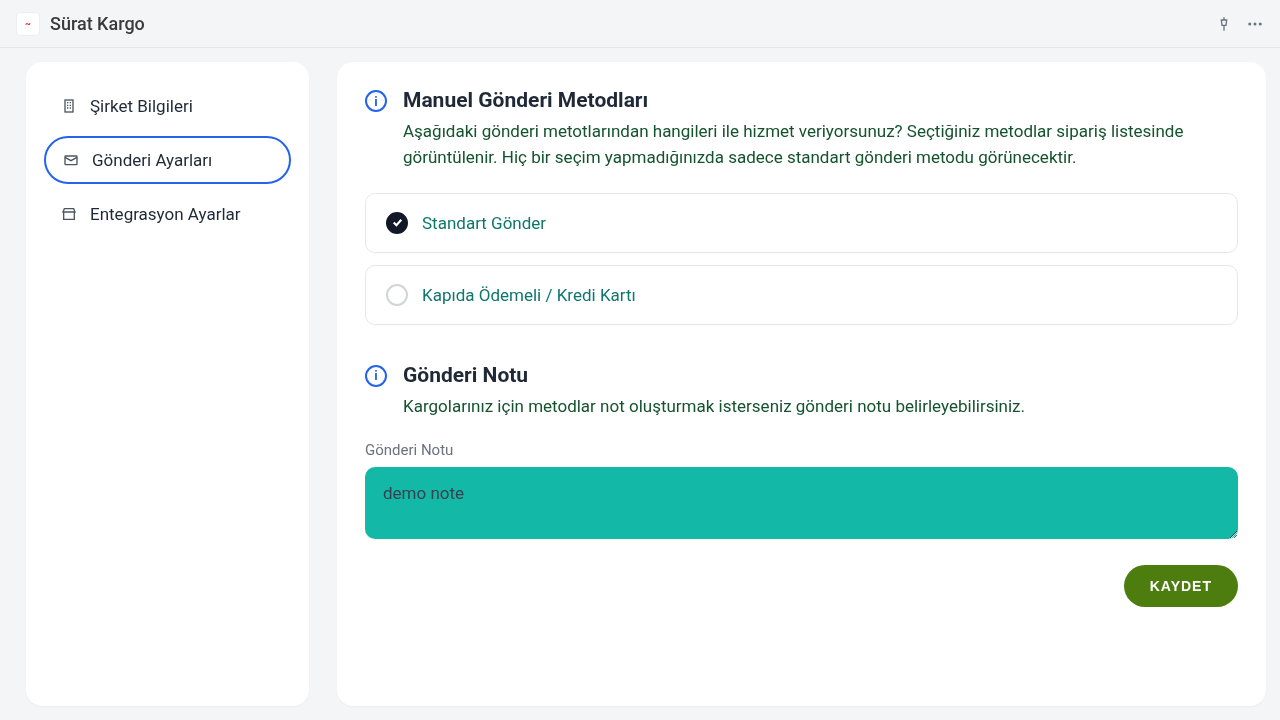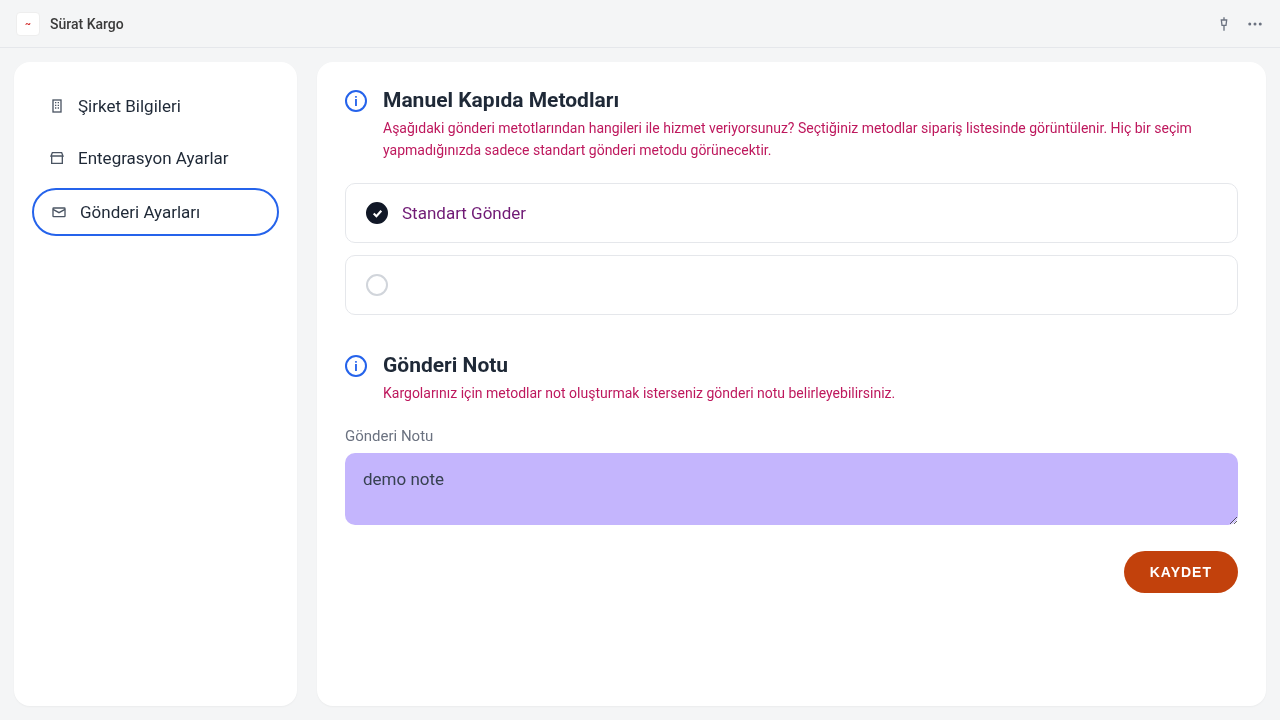--- a/index.html
+++ b/index.html
@@ -36,40 +36,41 @@
       border-radius: 4px;
       display: flex;
       align-items: center;
       justify-content: center;
       font-size: 9px;
       color: #d32f2f;
       font-weight: bold;
       border: 1px solid #eee;
     }
     .header-title {
-      font-size: 14px;
+      font-size: 18px;
       color: #3a3a3a;
       font-weight: 500;
     }
     .header-right {
       display: flex;
       align-items: center;
       gap: 14px;
       color: #6b7280;
     }
     .header-icon {
       cursor: pointer;
       display: flex;
       align-items: center;
     }
     .main-container {
       display: flex;
       padding: 14px 14px;
-      gap: 20px;
+      gap: 28px;
       height: calc(720px - 48px);
+      margin-left: 12px;
     }
     .sidebar {
       width: 283px;
       background: #fff;
       border-radius: 16px;
       padding: 22px 18px;
       box-shadow: 0 1px 2px rgba(0,0,0,0.04);
       flex-shrink: 0;
     }
     .sidebar-item {
@@ -127,22 +128,22 @@
     .section-title-block {
       flex: 1;
     }
     .section-title {
       font-size: 21px;
       font-weight: 700;
       color: #1f2937;
       margin-bottom: 6px;
     }
     .section-desc {
-      font-size: 14px;
-      color: #be185d;
+      font-size: 17px;
+      color: #14532d;
       line-height: 1.55;
     }
     .option-card {
       border: 1px solid #e5e7eb;
       border-radius: 10px;
       padding: 18px 20px;
       display: flex;
       align-items: center;
       gap: 14px;
       margin-bottom: 12px;
@@ -158,50 +159,50 @@
       justify-content: center;
       flex-shrink: 0;
     }
     .checkbox.checked {
       background: #111827;
       border-color: #111827;
       color: #fff;
     }
     .option-label {
       font-size: 17px;
-      color: #701a75;
+      color: #0f766e;
     }
     .section-2 {
       margin-top: 38px;
     }
     .note-label {
       font-size: 15px;
       color: #6b7280;
       margin-bottom: 8px;
     }
     .textarea {
       width: 100%;
       min-height: 68px;
-      background: #c4b5fd;
+      background: #14b8a6;
       border: none;
       border-radius: 10px;
       padding: 16px 18px;
       font-size: 17px;
       color: #374151;
       resize: vertical;
       font-family: inherit;
       outline: none;
     }
     .save-row {
       display: flex;
       justify-content: flex-end;
       margin-top: 22px;
     }
     .save-button {
-      background: #c2410c;
+      background: #4d7c0f;
       color: #fff;
       border: none;
       border-radius: 24px;
       padding: 13px 26px;
       font-size: 14px;
       font-weight: 600;
       letter-spacing: 1px;
       cursor: pointer;
     }
   </style>
@@ -238,60 +239,61 @@
             <line x1="9" y1="7" x2="11" y2="7"></line>
             <line x1="13" y1="7" x2="15" y2="7"></line>
             <line x1="9" y1="11" x2="11" y2="11"></line>
             <line x1="13" y1="11" x2="15" y2="11"></line>
             <line x1="9" y1="15" x2="11" y2="15"></line>
             <line x1="13" y1="15" x2="15" y2="15"></line>
         </svg>
       </span>
       <span>Şirket Bilgileri</span>
     </div>
-    <div class="sidebar-item">
-      <span class="sidebar-icon">
-        <svg width="16" height="16" viewBox="0 0 24 24" fill="none" stroke="currentColor" stroke-width="2">
-          <path d="M3 9 L5 4 L19 4 L21 9 Z M4 9 L4 20 L20 20 L20 9"></path>
-        </svg>
-      </span>
-      <span>Entegrasyon Ayarlar</span>
-    </div>
     <div class="sidebar-item active">
       <span class="sidebar-icon">
         <svg width="16" height="16" viewBox="0 0 24 24" fill="none" stroke="currentColor" stroke-width="2">
           <rect x="3" y="6" width="18" height="13" rx="1"></rect>
             <path d="M3 8 L12 13 L21 8"></path>
         </svg>
       </span>
       <span>Gönderi Ayarları</span>
     </div>
+    <div class="sidebar-item">
+      <span class="sidebar-icon">
+        <svg width="16" height="16" viewBox="0 0 24 24" fill="none" stroke="currentColor" stroke-width="2">
+          <path d="M3 9 L5 4 L19 4 L21 9 Z M4 9 L4 20 L20 20 L20 9"></path>
+        </svg>
+      </span>
+      <span>Entegrasyon Ayarlar</span>
+    </div>
   </div>
 
   <div class="content">
     <div class="section-header">
       <div class="info-icon">i</div>
       <div class="section-title-block">
-        <div class="section-title">Manuel Kapıda Metodları</div>
+        <div class="section-title">Manuel Gönderi Metodları</div>
         <div class="section-desc">Aşağıdaki gönderi metotlarından hangileri ile hizmet veriyorsunuz? Seçtiğiniz metodlar sipariş listesinde görüntülenir. Hiç bir seçim yapmadığınızda sadece standart gönderi metodu görünecektir.</div>
       </div>
     </div>
 
     <div class="option-card">
       <div class="checkbox checked">
         <svg width="13" height="13" viewBox="0 0 24 24" fill="none" stroke="currentColor" stroke-width="4">
             <path d="M5 12 L10 17 L19 7"></path>
           </svg>
       </div>
       <span class="option-label">Standart Gönder</span>
     </div>
 
 
     <div class="option-card">
       <div class="checkbox"></div>
+      <span class="option-label">Kapıda Ödemeli / Kredi Kartı</span>
     </div>
 
     <div class="section-2">
       <div class="section-header">
         <div class="info-icon">i</div>
         <div class="section-title-block">
           <div class="section-title">Gönderi Notu</div>
           <div class="section-desc">Kargolarınız için metodlar not oluşturmak isterseniz gönderi notu belirleyebilirsiniz.</div>
         </div>
       </div>

